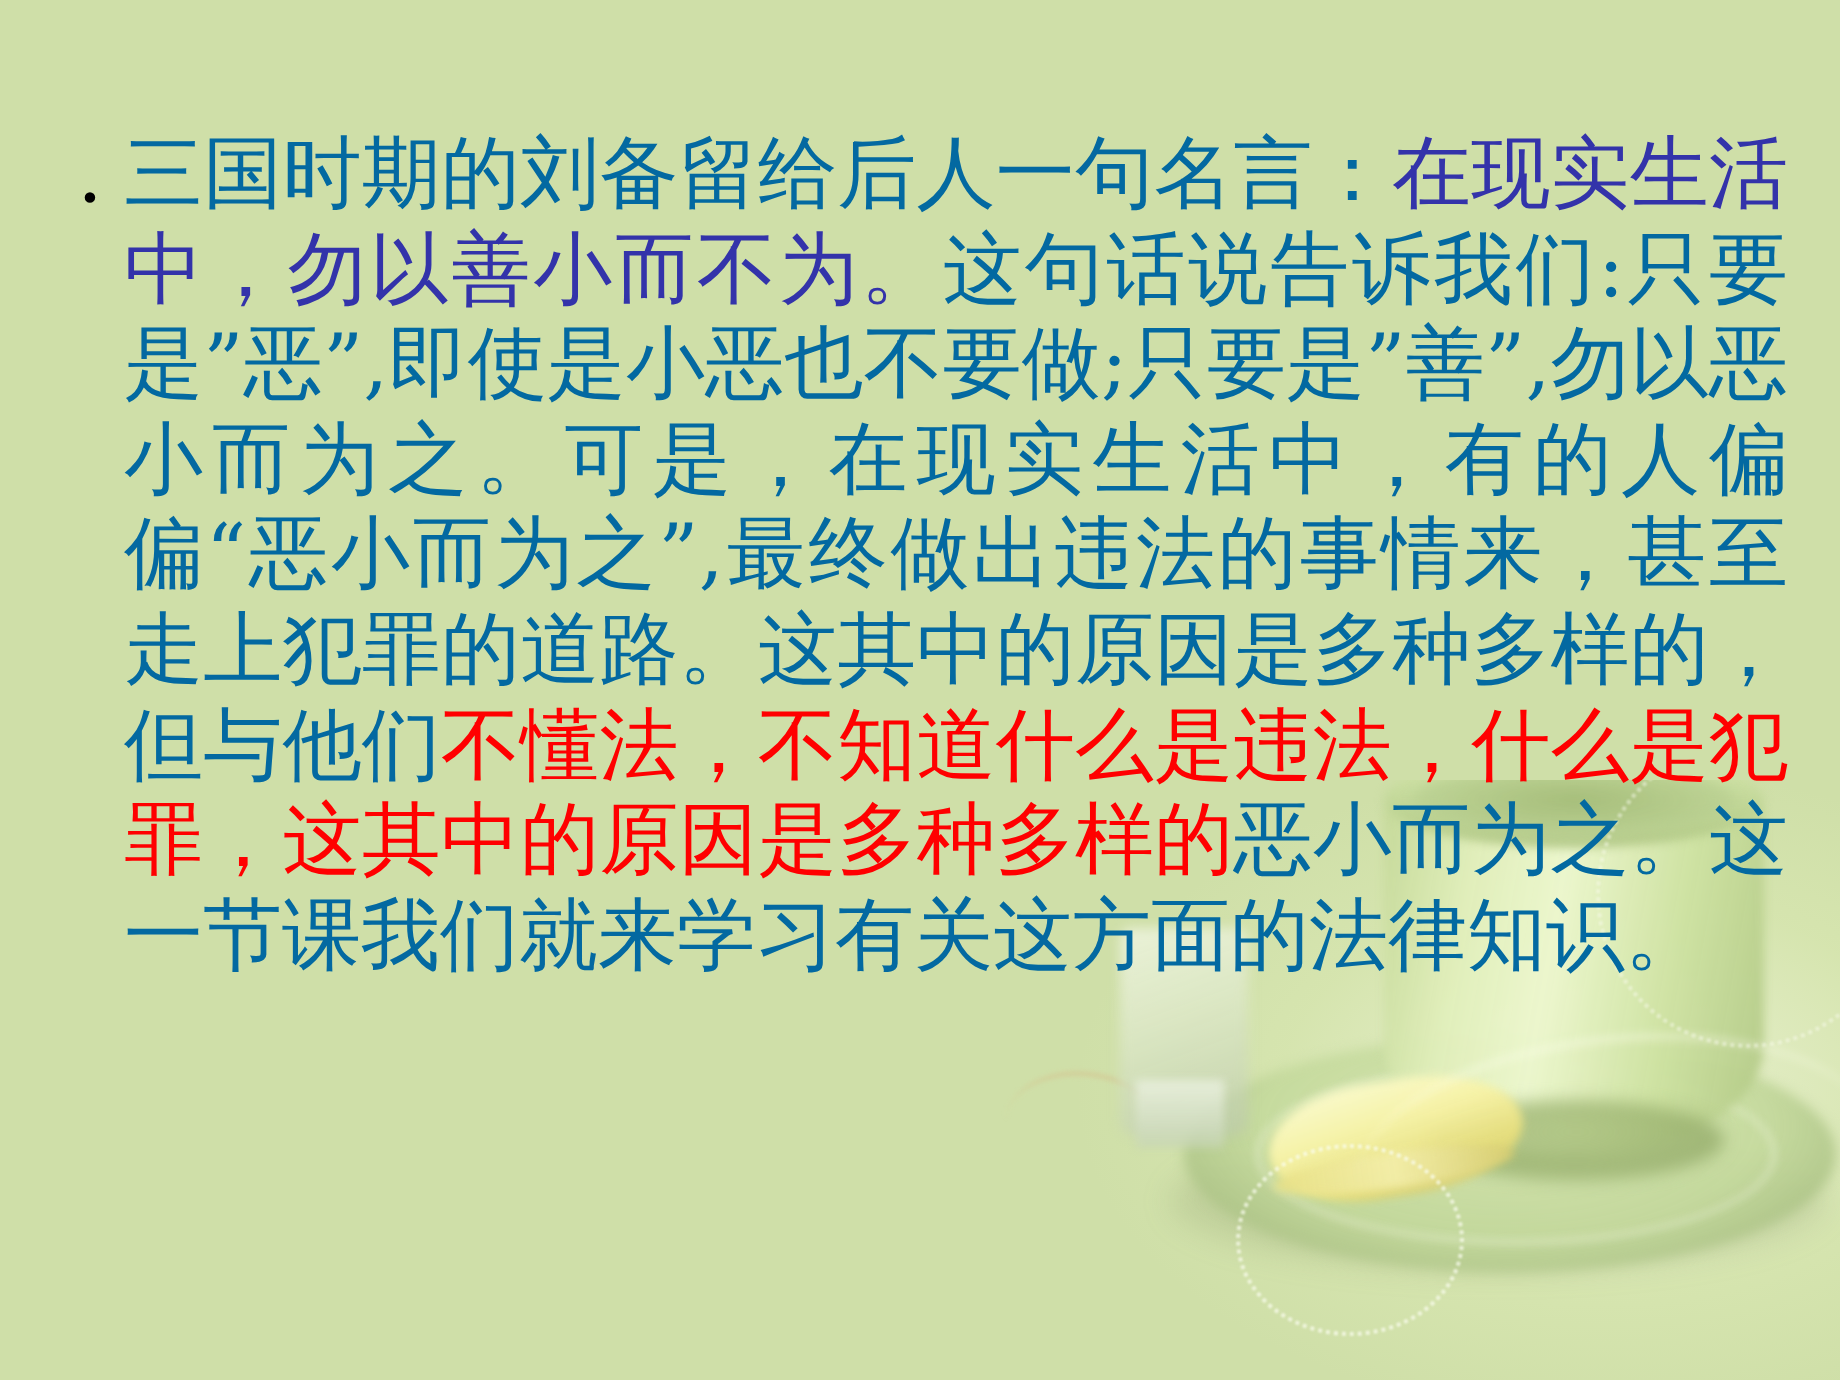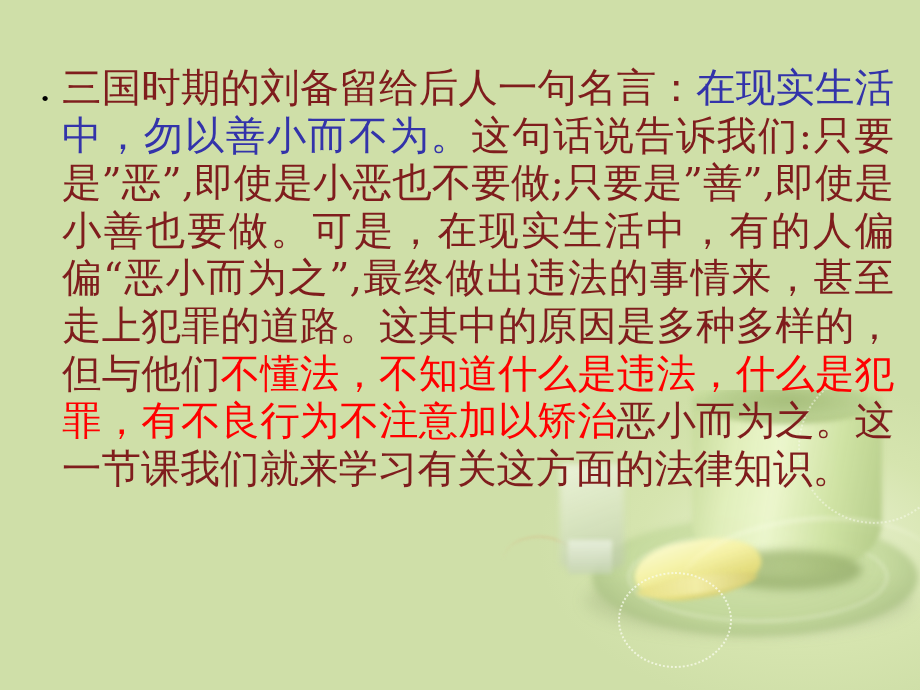--- a/index.html
+++ b/index.html
@@ -272,21 +272,21 @@
     color: #000000;
     text-align: justify;
     text-justify: inter-character;
     letter-spacing: 0px;
     word-break: break-all;
   }
   .bullet-text > span { white-space: normal; }
 
   .seg-blue { color: #3333aa; }
   .seg-red  { color: #ff0000; }
-  .seg-black { color: #7f1d1d; }
+  .seg-black { color: #0369a1; }
 </style>
 </head>
 <body>
 
 <div id="slide">
 
   <div class="bg-photo">
     <div class="bg-wash"></div>
     <div class="saucer-shadow"></div>
     <div class="saucer"></div>
@@ -302,18 +302,18 @@
     <div class="lemon-peel"></div>
     <div class="swoosh"></div>
     <div class="dot-circle"></div>
     <div class="dot-arc"></div>
   </div>
 
   <div class="content">
     <div class="bullet-block">
       <div class="bullet-mark">•</div>
       <div class="bullet-text">
-        <span class="seg-black">三国时期的刘备留给后人一句名言：</span><span class="seg-blue">在现实生活中，勿以善小而不为。</span><span class="seg-black">这句话说告诉我们:只要是”恶”,即使是小恶也不要做;只要是”善”,即使是小善也要做。可是，在现实生活中，有的人偏偏“恶小而为之”,最终做出违法的事情来，甚至走上犯罪的道路。这其中的原因是多种多样的，但与他们</span><span class="seg-red">不懂法，不知道什么是违法，什么是犯罪，有不良行为不注意加以矫治</span><span class="seg-black">恶小而为之。这一节课我们就来学习有关这方面的法律知识。</span>
+        <span class="seg-black">三国时期的刘备留给后人一句名言：</span><span class="seg-blue">在现实生活中，勿以善小而不为。</span><span class="seg-black">这句话说告诉我们:只要是”恶”,即使是小恶也不要做;只要是”善”,勿以恶小而为之。可是，在现实生活中，有的人偏偏“恶小而为之”,最终做出违法的事情来，甚至走上犯罪的道路。这其中的原因是多种多样的，但与他们</span><span class="seg-red">不懂法，不知道什么是违法，什么是犯罪，这其中的原因是多种多样的</span><span class="seg-black">恶小而为之。这一节课我们就来学习有关这方面的法律知识。</span>
       </div>
     </div>
   </div>
 
 </div>
 
 </body></html>

